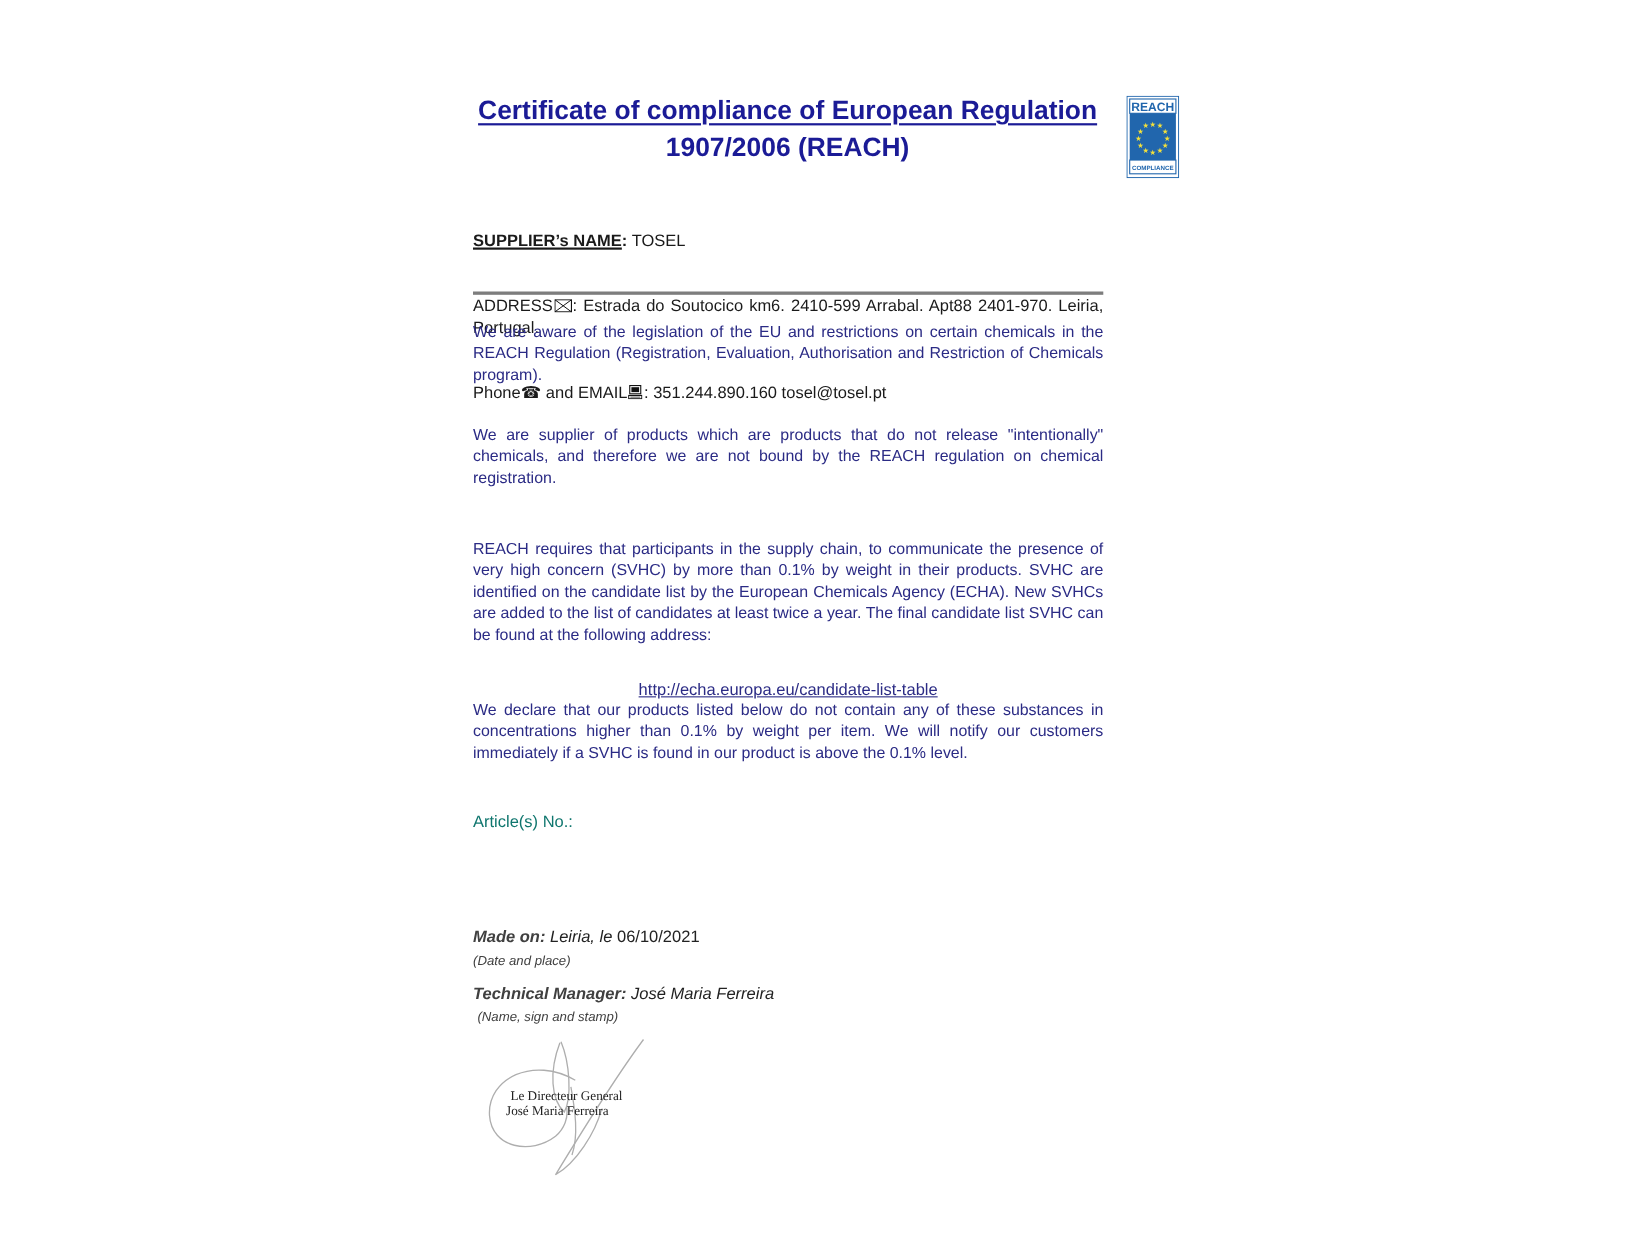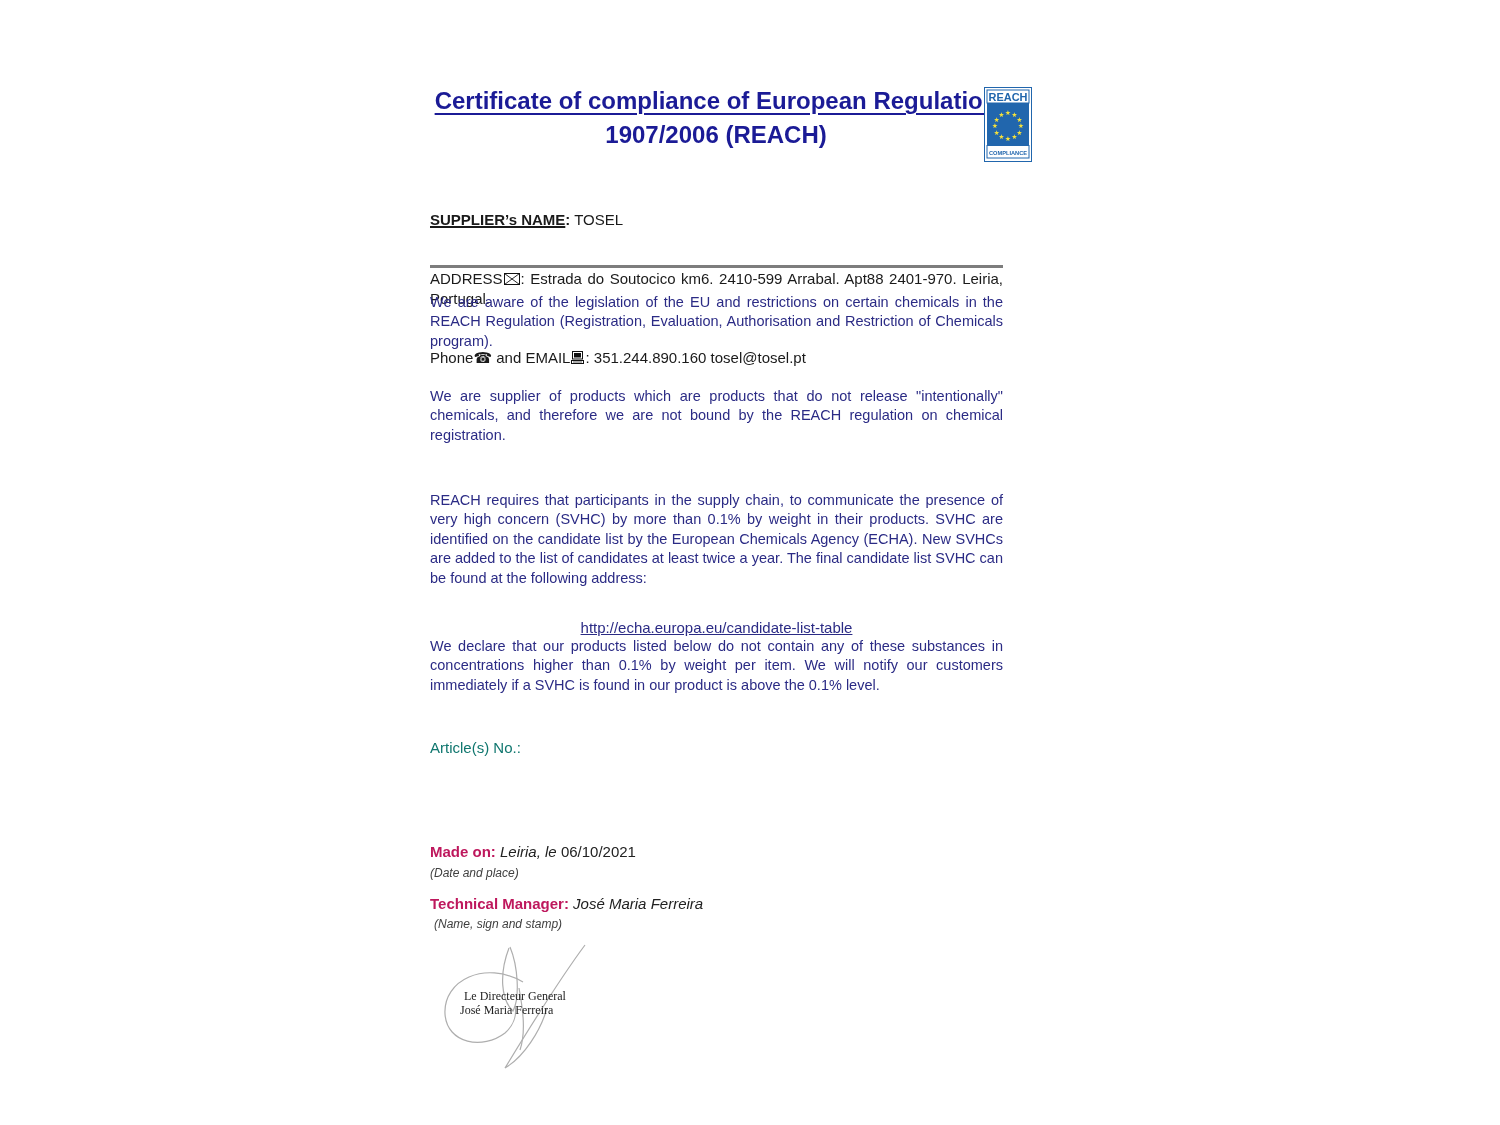--- a/index.html
+++ b/index.html
@@ -6,21 +6,21 @@
   body{width:1500px;height:1125px;font-family:"Liberation Sans",sans-serif;}
   .page{position:relative;width:1500px;height:1125px;background:#ffffff;overflow:hidden;}
 
   
   .title{position:absolute;left:370px;top:84px;width:692px;text-align:center;
          color:#1b1b96;font-weight:bold;font-size:24px;line-height:34px;}
   .title .t1{white-space:nowrap;}
   .title .t1 span{text-decoration:underline;text-decoration-thickness:2px;text-underline-offset:4px;}
 
   
-  .logo{position:absolute;left:984px;top:87px;width:32px;height:75px;}
+  .logo{position:absolute;left:1024px;top:87px;width:32px;height:75px;}
 
   
   .supplier{position:absolute;left:430px;top:171px;width:573px;font-size:15px;
             line-height:19.5px;color:#1a1a1a;white-space:pre-wrap;}
   .supplier .justify{text-align:justify;}
   .b{font-weight:bold;}
   .u{text-decoration:underline;text-decoration-thickness:1.5px;}
   .inline-icon{display:inline-block;vertical-align:-1px;margin:0 1px;}
   .phone-glyph{font-family:"DejaVu Sans","Liberation Sans",sans-serif;font-size:15px;vertical-align:0px;}
 
@@ -31,21 +31,21 @@
   .para{position:absolute;left:430px;width:573px;margin:0;text-align:justify;
         color:#2b2b85;font-size:14.5px;line-height:19.4px;}
   .p1{top:293px;} .p2{top:387px;} .p3{top:491px;} .p4{top:637px;}
 
   .link{position:absolute;left:430px;top:619px;width:573px;text-align:center;
         color:#2b2b85;font-size:15px;text-decoration:underline;cursor:pointer;}
 
   .article{position:absolute;left:430px;top:739px;font-size:15px;color:#0f766e;}
 
   .made-on{position:absolute;left:430px;top:843px;font-size:15px;color:#222222;white-space:pre-wrap;}
-  .navy{color:#be185d;}
+  .navy{color:#404040;font-style:italic;}
   .i{font-style:italic;}
   .caption{position:absolute;font-size:12px;font-style:italic;color:#404040;}
   .cap-date{left:430px;top:866px;}
   .tech{position:absolute;left:430px;top:895px;font-size:15px;color:#222222;white-space:pre-wrap;}
   .cap-sign{left:434px;top:917px;}
 
   
   .signature{position:absolute;left:425px;top:938px;width:190px;height:145px;}
   .signature svg{position:absolute;left:0;top:0;}
   .sig-text{position:absolute;font-family:"Liberation Serif",serif;font-size:12px;

